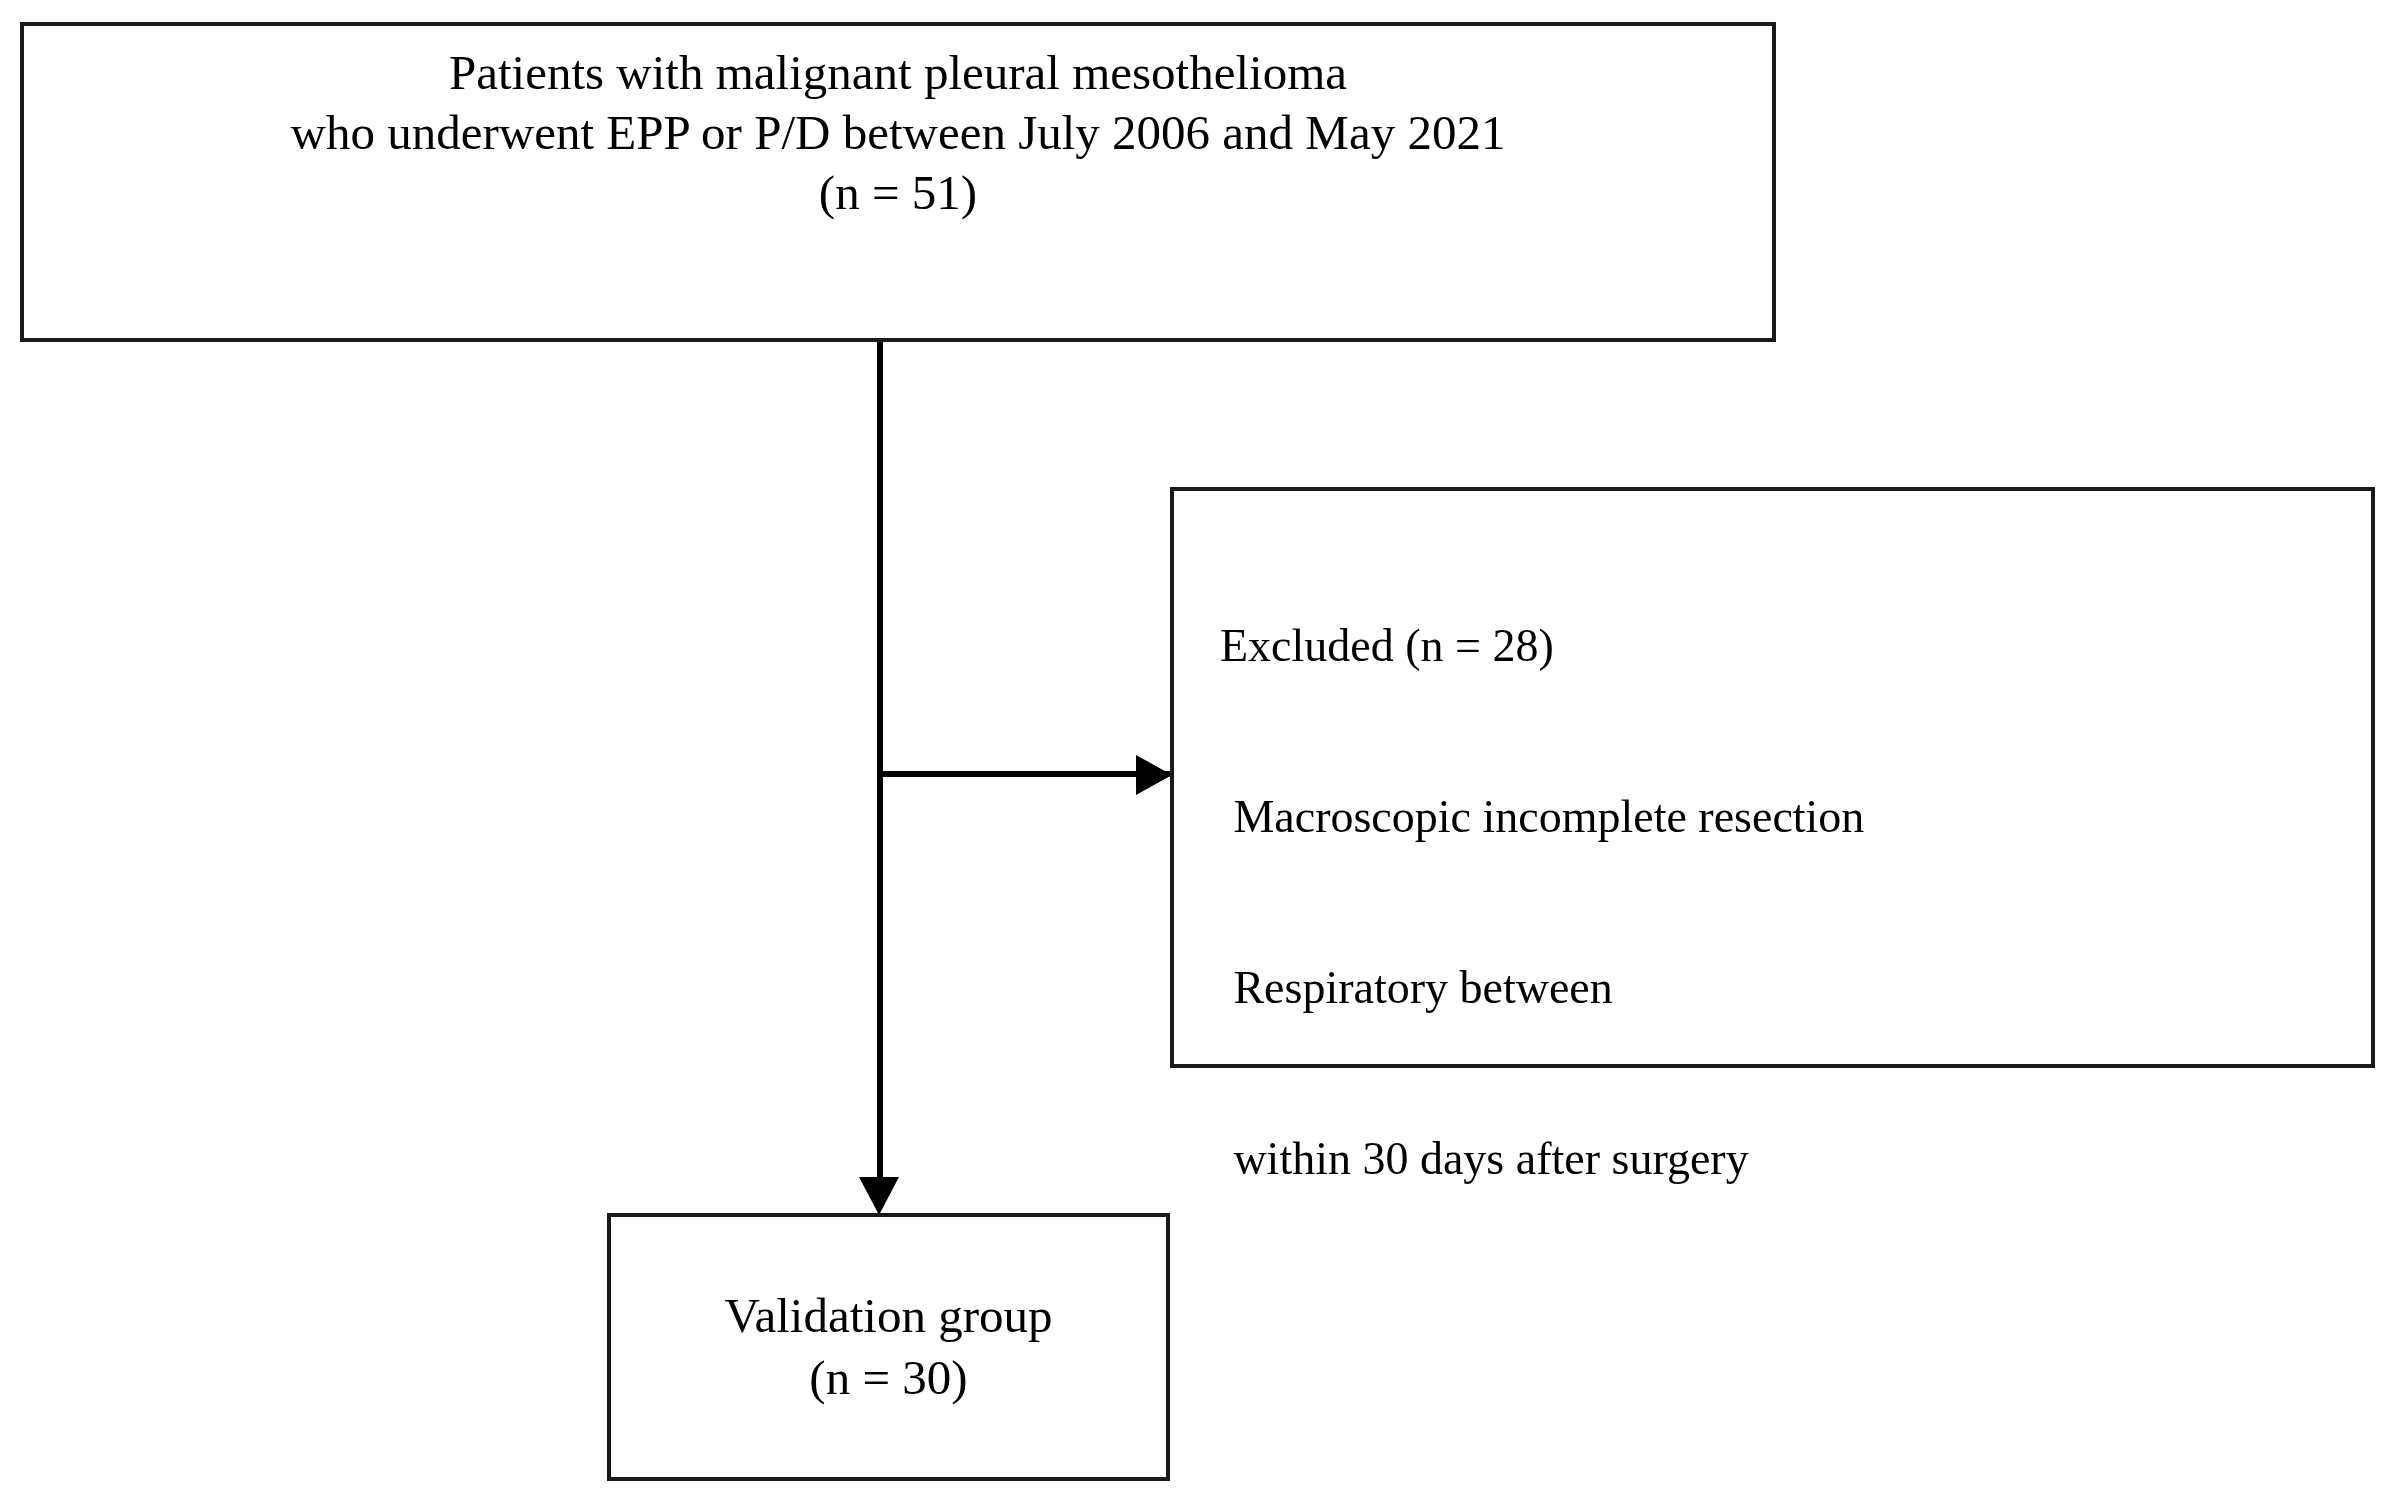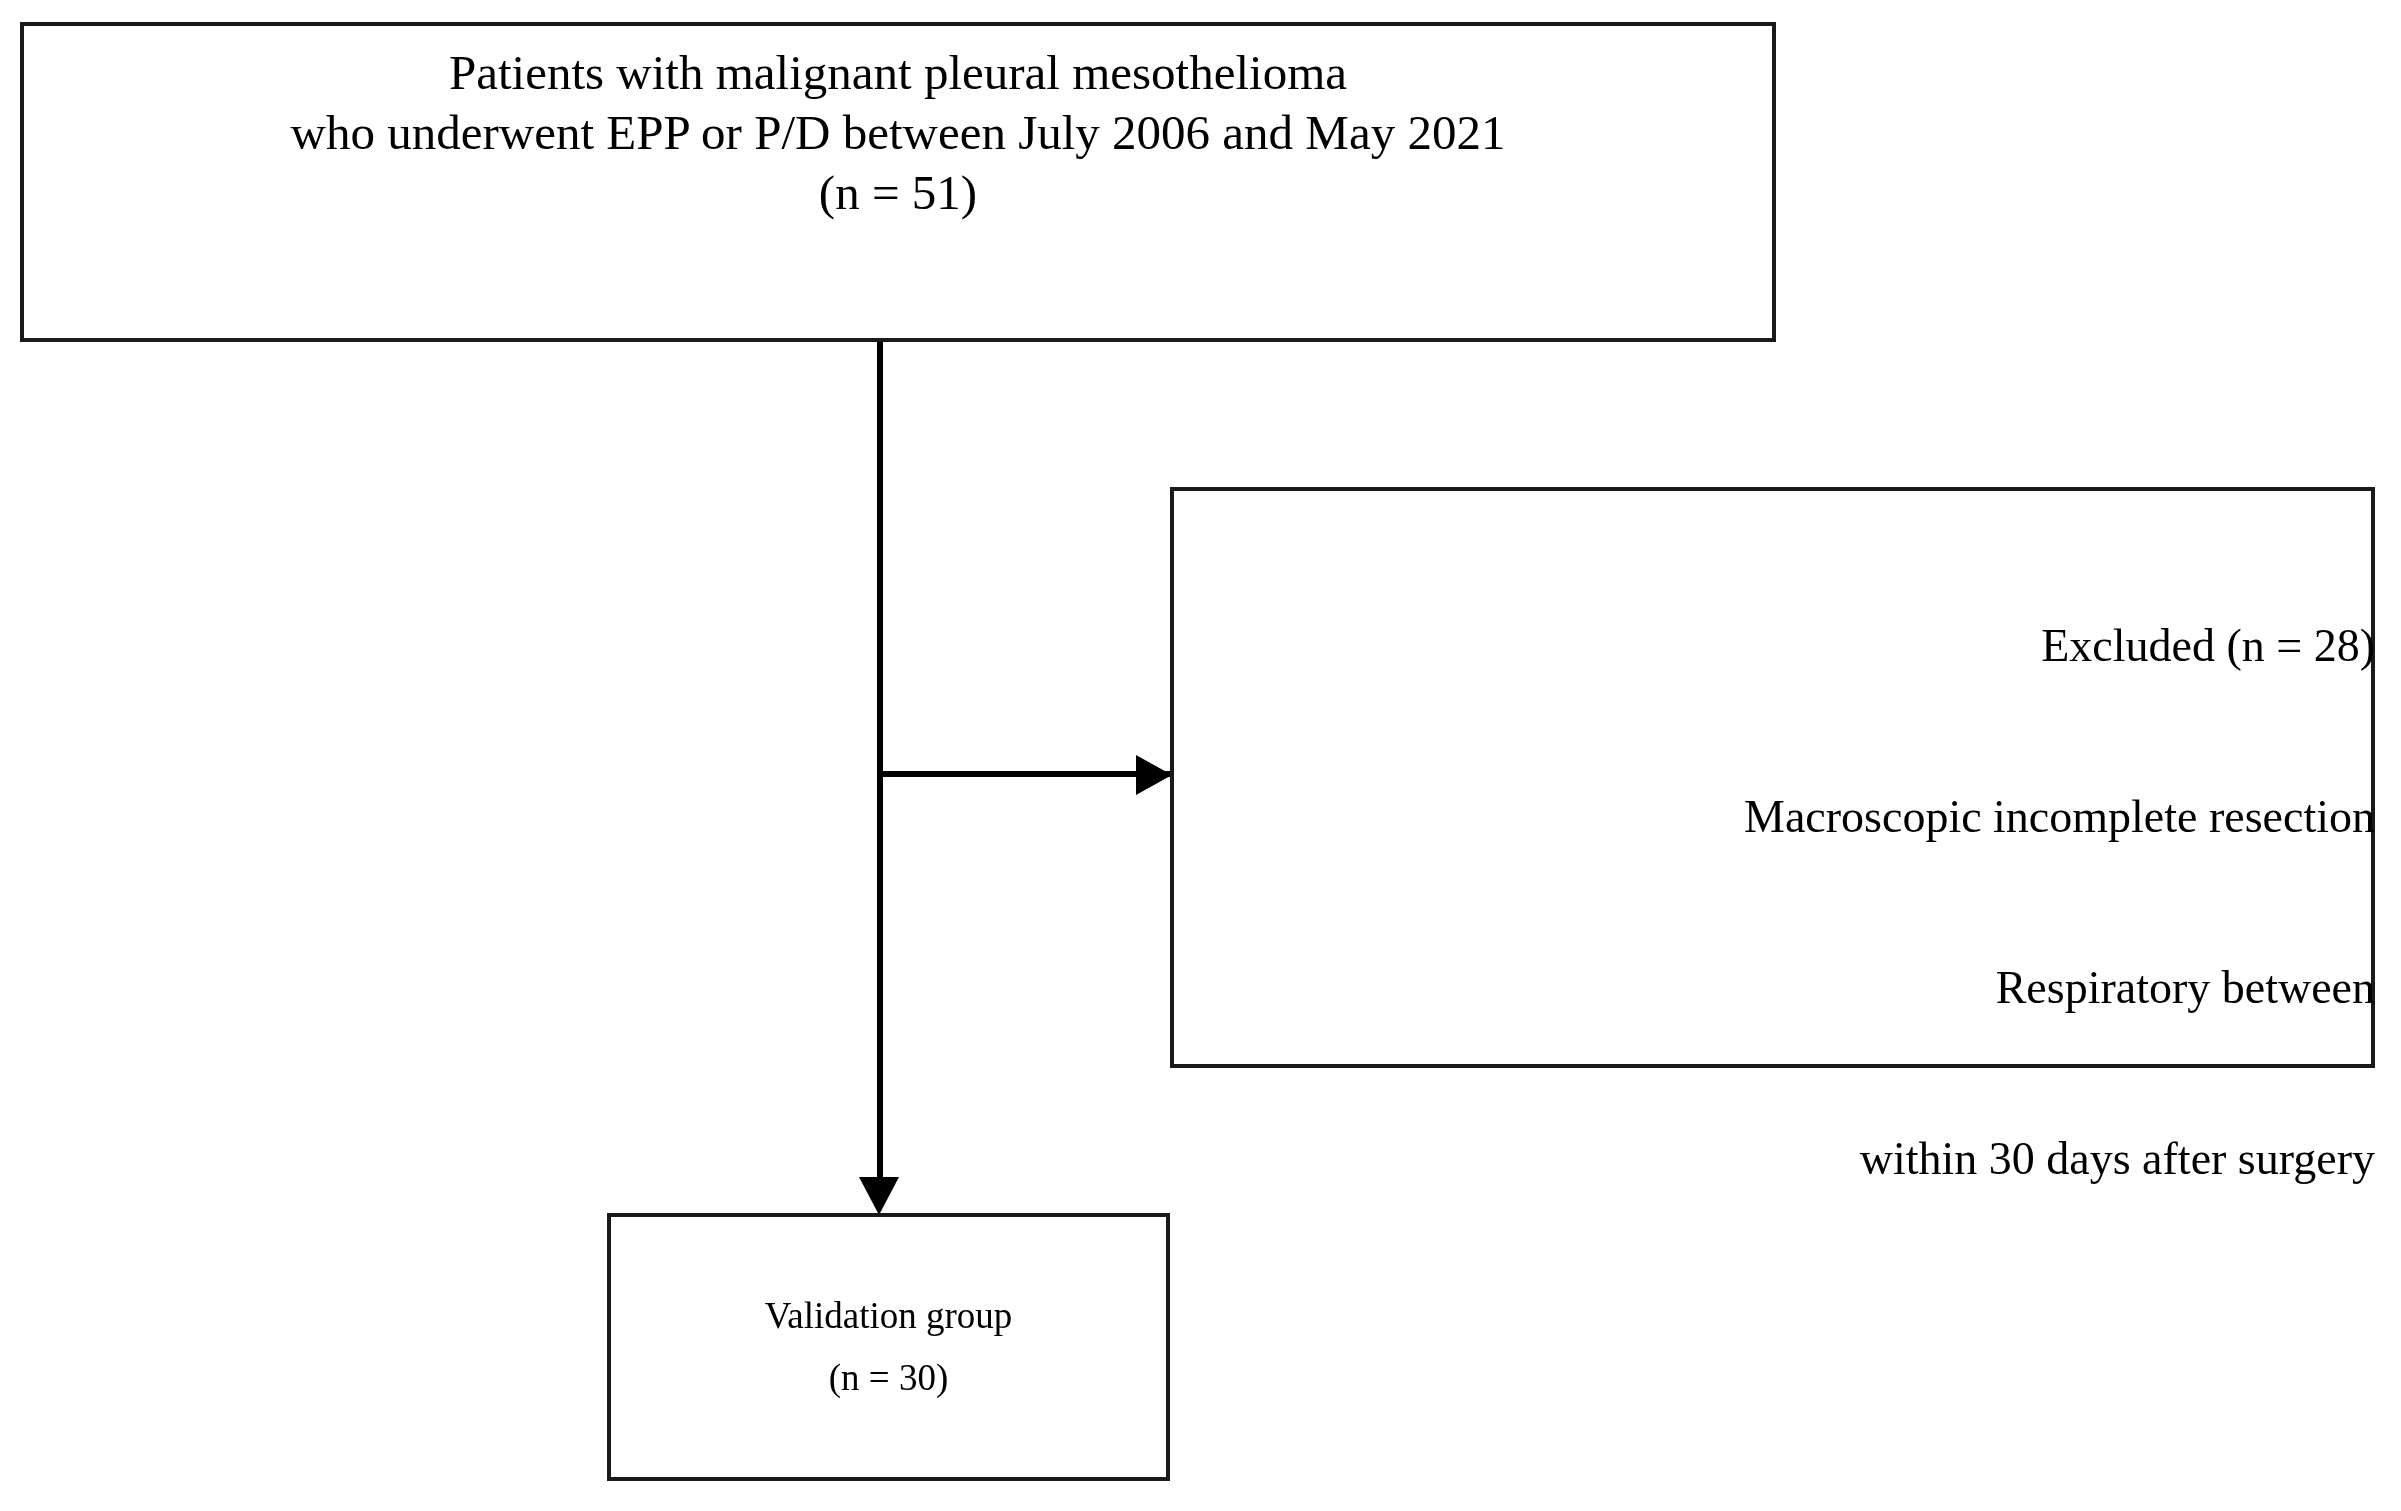--- a/index.html
+++ b/index.html
@@ -21,21 +21,20 @@
     position: absolute;
     box-sizing: border-box;
     border: 4px solid #1a1a1a;
     background: #ffffff;
   }
 
   .box-text {
     position: absolute;
     box-sizing: border-box;
     white-space: pre;
-    text-align: right;
   }
 
   
   #box-enrollment {
     left: 20px;
     top: 22px;
     width: 1756px;
     height: 320px;
   }
   #enrollment-text {
@@ -82,21 +81,21 @@
   }
   #validation-text {
     left: 607px;
     top: 1213px;
     width: 563px;
     height: 268px;
     display: flex;
     flex-direction: column;
     align-items: center;
     justify-content: center;
-    font-size: 37px;
+    font-size: 49px;
     line-height: 62px;
     border-radius: 32px;
   }
 
   
   .conn-v {
     position: absolute;
     background: #000000;
     width: 6.3px;
   }

